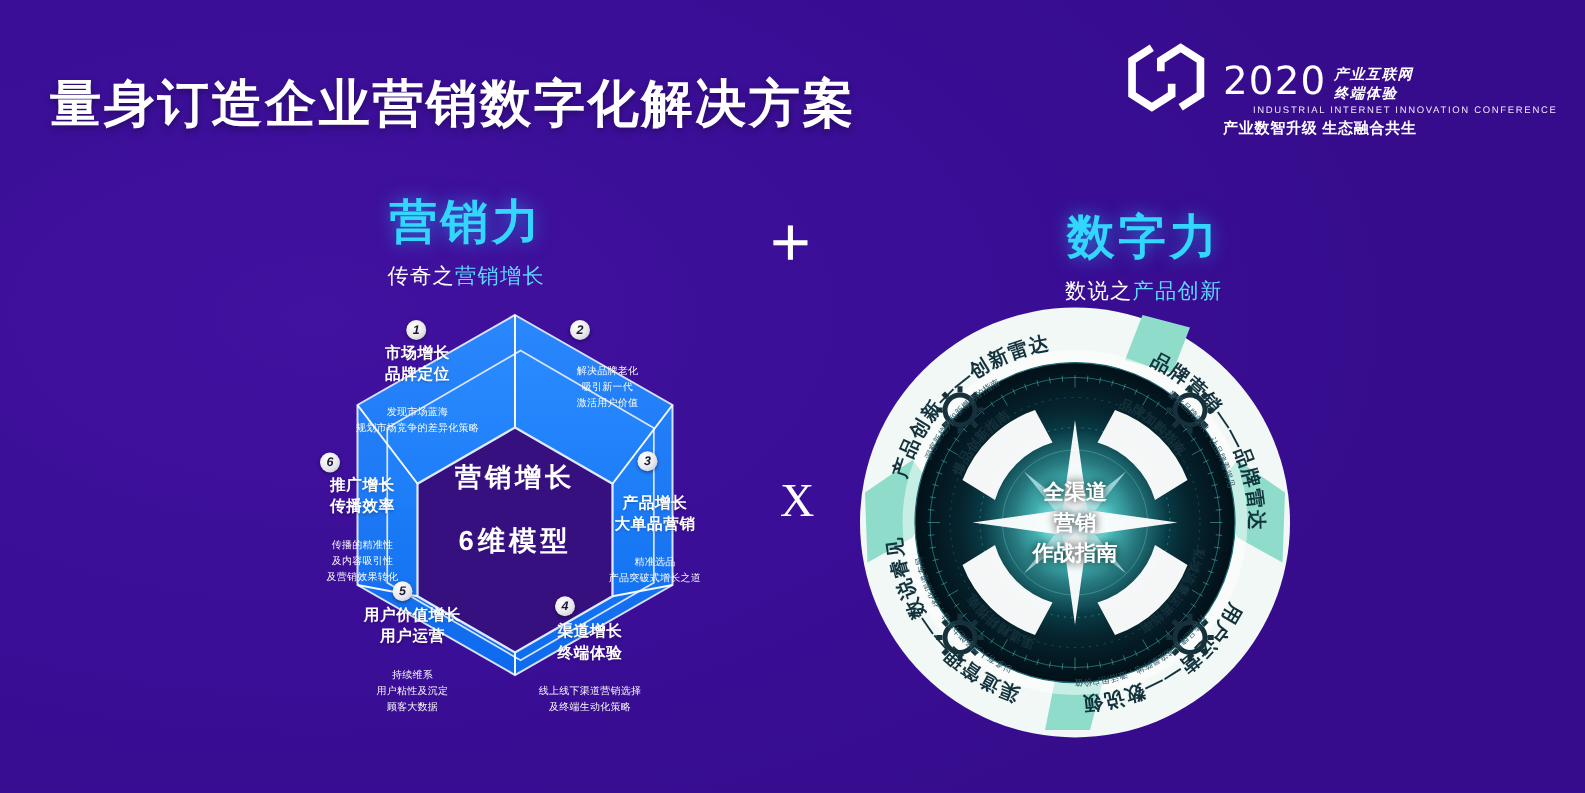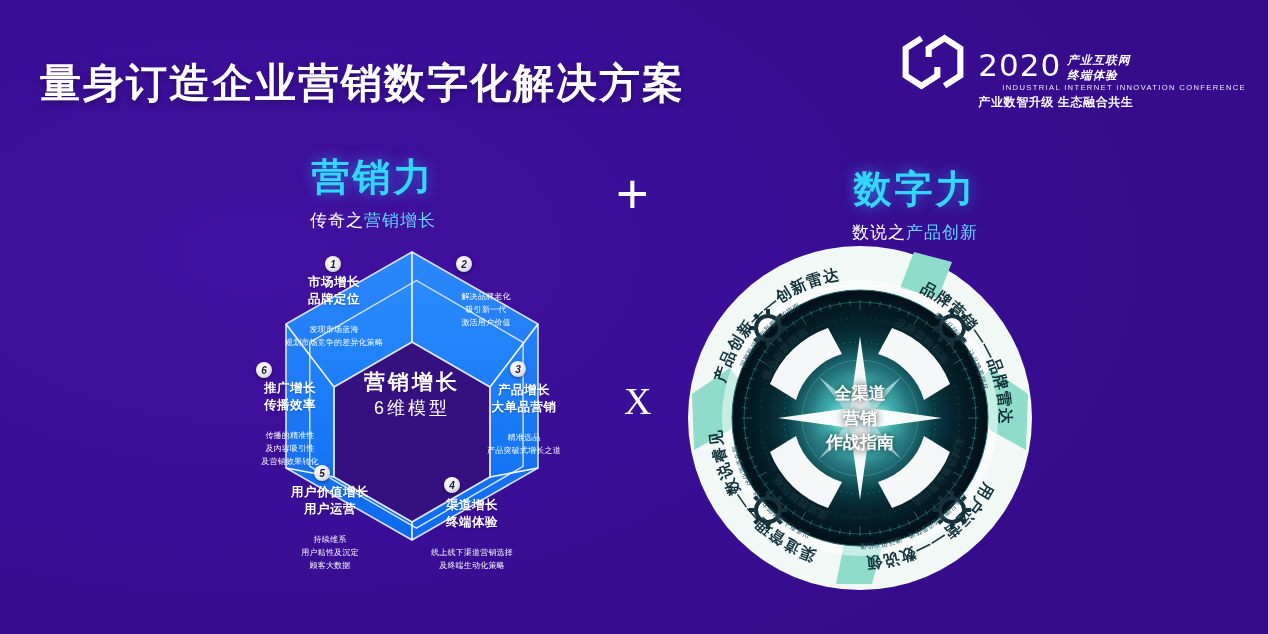--- a/index.html
+++ b/index.html
@@ -51,21 +51,21 @@
   .hx-t{font-size:12.5px;font-weight:bold;line-height:1.32;letter-spacing:.5px;
     text-shadow:0 1px 2px rgba(0,0,0,.25);}
   .hx-d{font-size:8px;line-height:1.65;margin-top:16px;letter-spacing:.2px;opacity:.97;}
   .hx-num{position:absolute;width:16px;height:16px;border-radius:50%;
     background:radial-gradient(circle at 35% 30%,#ffffff 0%,#e8e8ee 55%,#b9b9c8 100%);
     color:#1a1a2e;font-size:10px;font-weight:bold;font-style:italic;
     display:flex;align-items:center;justify-content:center;
     box-shadow:0 1px 3px rgba(0,0,0,.45);}
   .hx-center{position:absolute;left:104px;top:122px;width:172px;text-align:center;}
   .hx-center .c1{font-size:21px;font-weight:bold;letter-spacing:3px;color:#fff;}
-  .hx-center .c2{font-size:18px;font-weight:normal;letter-spacing:3px;color:#fff;}
+  .hx-center .c2{font-size:22px;font-weight:bold;letter-spacing:3px;color:#fff;margin-top:22px;}
 
   
   .circ-wrap{position:absolute;left:686px;top:244px;width:348px;height:348px;}
   .circ-wrap svg{position:absolute;inset:0;}
   .c-center{position:absolute;left:124px;top:138px;width:100px;text-align:center;
     color:#fff;font-size:17px;font-weight:bold;line-height:1.45;
     text-shadow:0 0 8px rgba(0,0,0,.9);}
 </style>
 </head>
 <body>
@@ -161,21 +161,21 @@
     </div>
 
     <div class="hx-label" style="left:188px;top:28px;width:152px;">
       <div class="hx-d">
         <div>解决品牌老化</div>
         <div>吸引新一代</div>
         <div>激活用户价值</div>
       </div>
     </div>
 
-    <div class="hx-label" style="left:232px;top:136px;width:140px;">
+    <div class="hx-label" style="left:232px;top:148px;width:140px;">
       <div class="hx-t">
         <div>产品增长</div>
         <div>大单品营销</div>
       </div>
       <div class="hx-d">
         <div>精准选品</div>
         <div>产品突破式增长之道</div>
       </div>
     </div>
 

